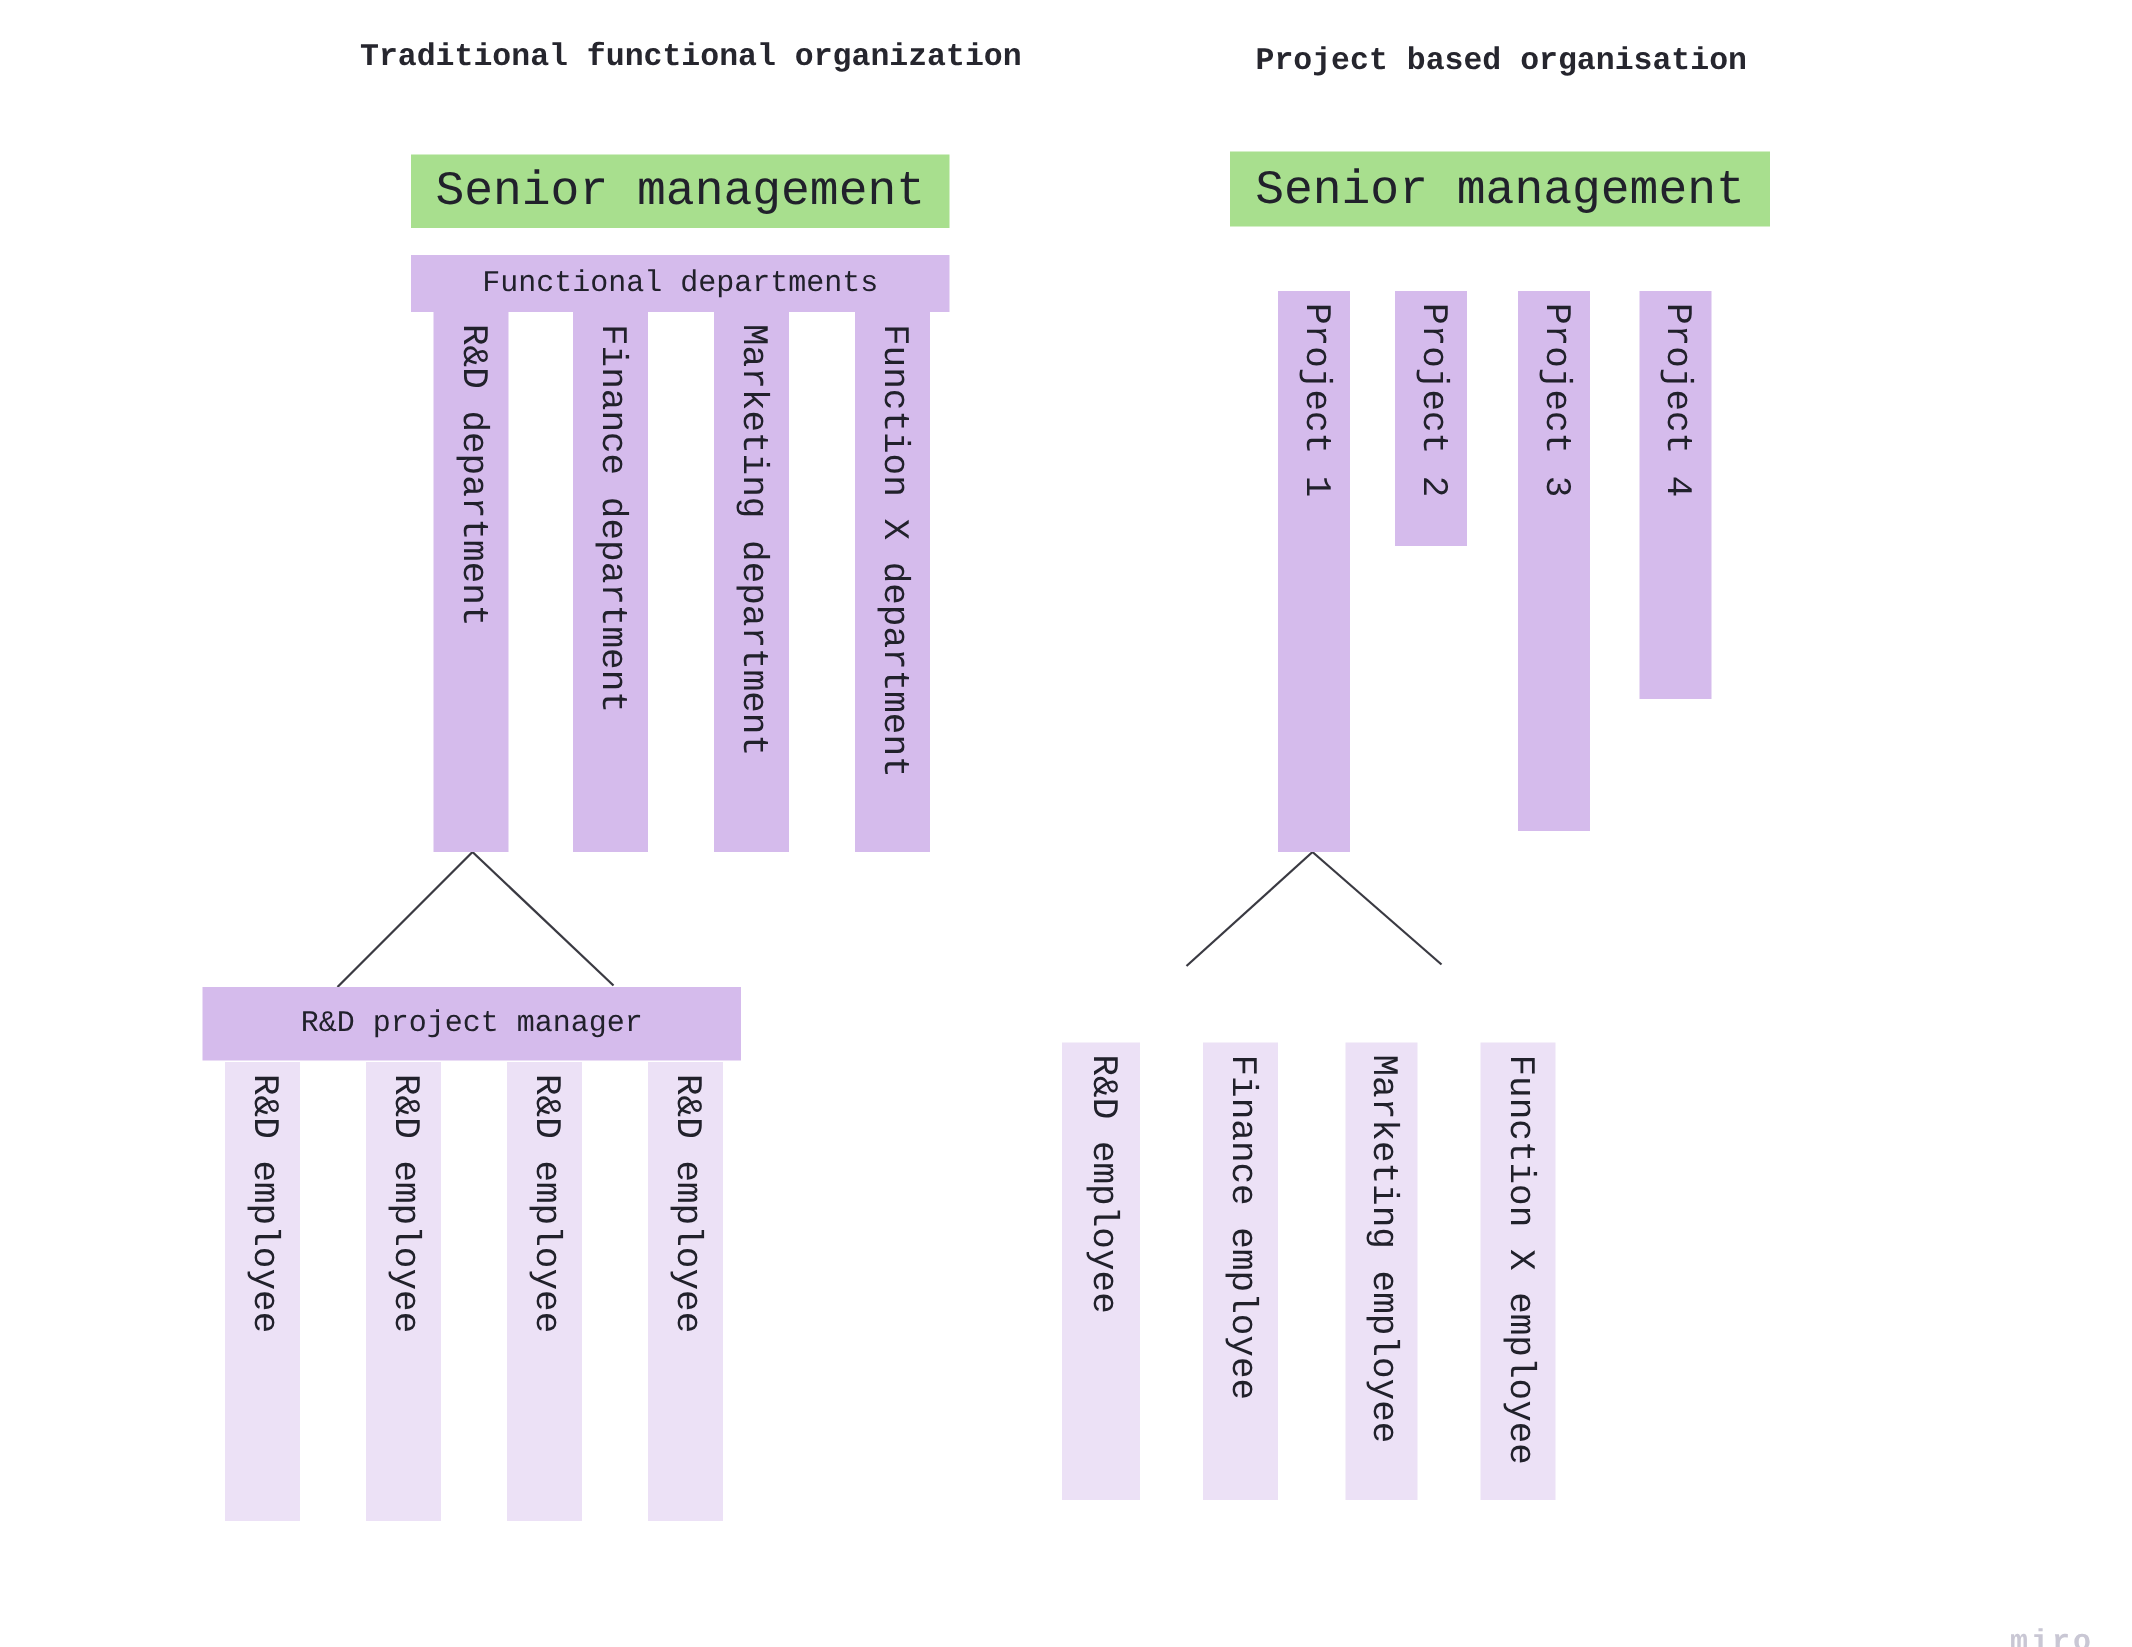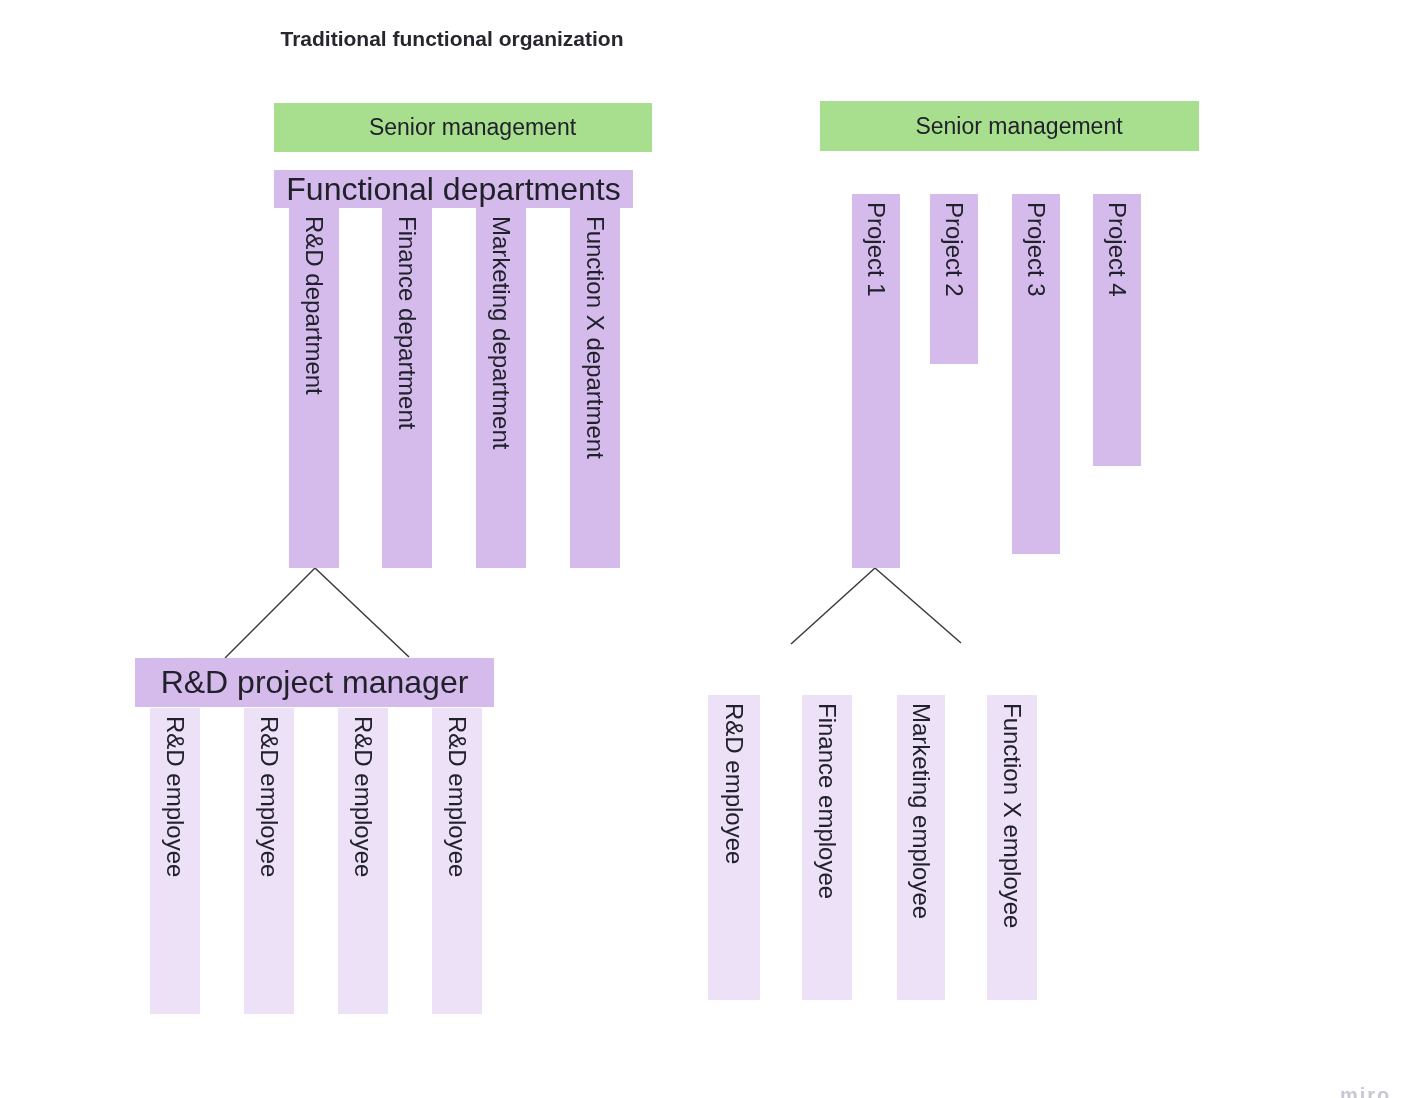--- a/index.html
+++ b/index.html
@@ -5,47 +5,46 @@
   html, body {
     margin: 0;
     padding: 0;
     background: #ffffff;
   }
   #canvas {
     position: relative;
     width: 1421px;
     height: 1098px;
     background: #ffffff;
-    font-family: Liberation Sans, sans-serif;
+    font-family: Liberation Mono, monospace;
     color: #21212b;
     overflow: hidden;
   }
   .panel-title {
     position: absolute;
     font-size: 21px;
     font-weight: 700;
     color: #26262e;
     text-align: center;
     white-space: nowrap;
   }
   .node {
     position: absolute;
     display: flex;
     align-items: center;
     justify-content: center;
     white-space: nowrap;
   }
   .green-box {
     background: #a8df8e;
-    font-size: 23px;
-    padding-left: 19px;
+    font-size: 32px;
   }
   .purple-box {
     background: #d5bbec;
-    font-size: 32px;
+    font-size: 20px;
   }
   .vbar {
     position: absolute;
     display: flex;
     justify-content: center;
     align-items: flex-start;
   }
   .vbar.mid { background: #d5bbec; }
   .vbar.light { background: #ece1f6; }
   .vbar span {
@@ -117,20 +116,21 @@
   <div class="vbar light" style="left:244px; top:708px; width:50px; height:306px;">
     <span>R&amp;D employee</span>
   </div>
   <div class="vbar light" style="left:338px; top:708px; width:50px; height:306px;">
     <span>R&amp;D employee</span>
   </div>
   <div class="vbar light" style="left:432px; top:708px; width:50px; height:306px;">
     <span>R&amp;D employee</span>
   </div>
 
+  <div class="panel-title" style="left:837px; top:30px; width:322px;">Project based organisation</div>
 
   <div class="node green-box" style="left:820px; top:101px; width:360px; height:50px;">Senior management</div>
 
   <div class="vbar mid" style="left:852px; top:194px; width:48px; height:374px;">
     <span>Project 1</span>
   </div>
   <div class="vbar mid" style="left:930px; top:194px; width:48px; height:170px;">
     <span>Project 2</span>
   </div>
   <div class="vbar mid" style="left:1012px; top:194px; width:48px; height:360px;">

